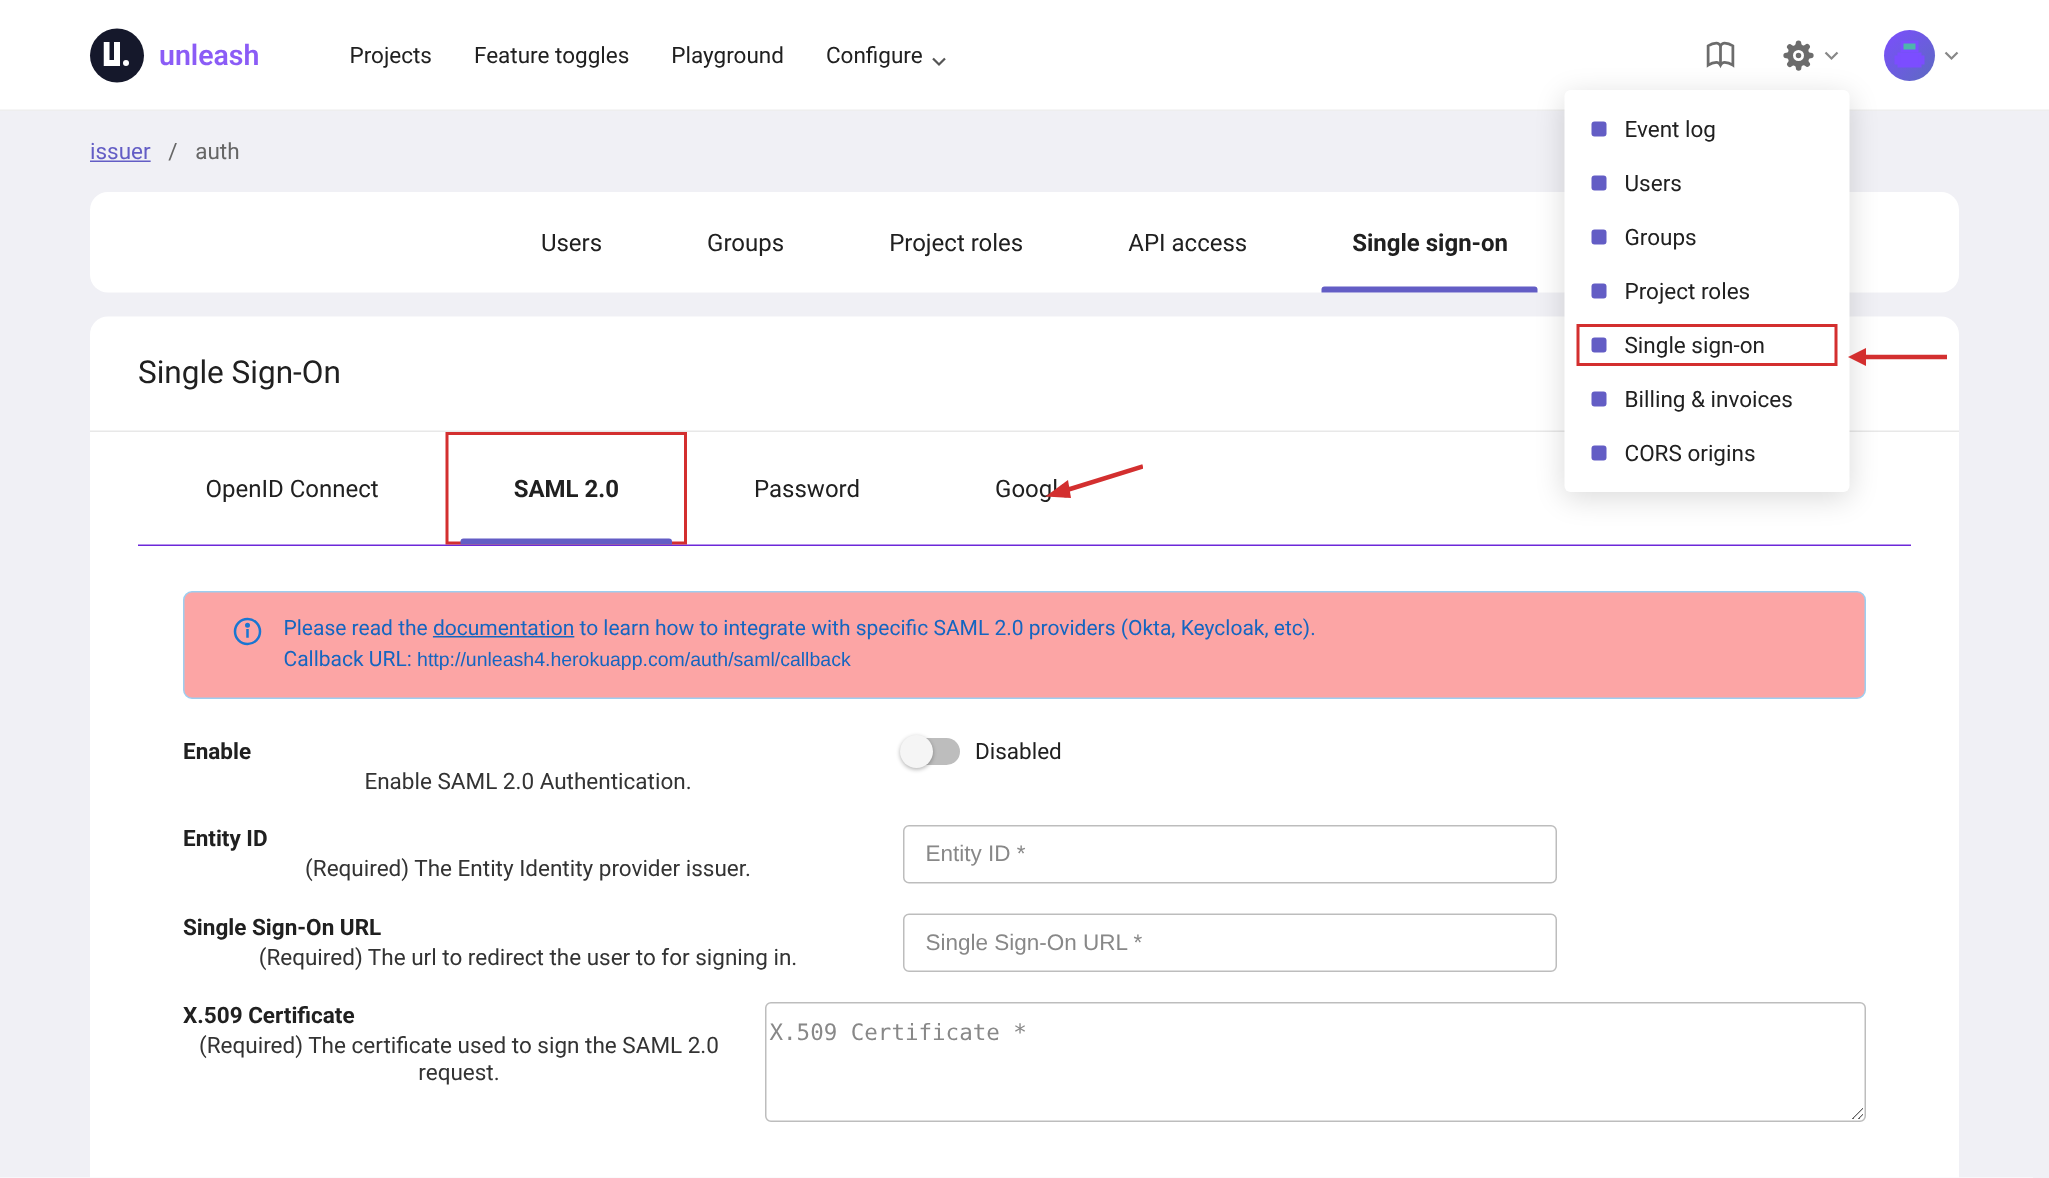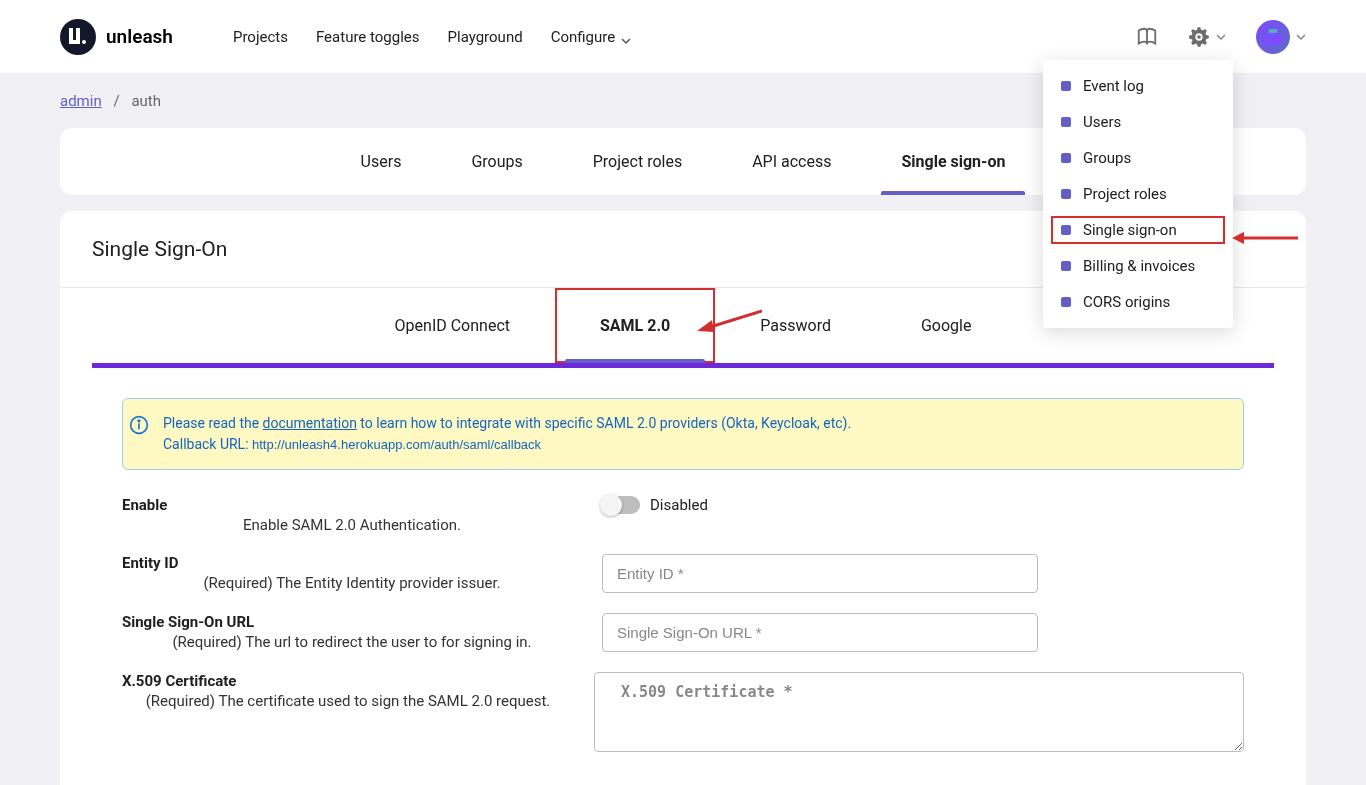--- a/index.html
+++ b/index.html
@@ -38,21 +38,21 @@
       display: flex;
       align-items: center;
       justify-content: center;
       color: #fff;
       font-weight: bold;
       font-size: 18px;
     }
     .logo-text {
       font-size: 19px;
       font-weight: 600;
-      color: #000000;
+      color: #8b5cf6;
     }
     .nav-items {
       display: flex;
       gap: 28px;
     }
     .nav-item {
       font-size: 15px;
       color: #202020;
       cursor: pointer;
       display: flex;
@@ -135,23 +135,23 @@
     .card-header {
       padding: 26px 32px;
       border-bottom: 1px solid #e8e8e8;
     }
     .card-title {
       font-size: 21px;
       font-weight: 400;
     }
     .sso-tabs {
       display: flex;
-      justify-content: center;
+      justify-content: flex-start;
       gap: 0;
-      border-bottom: 5px solid #6d28d9;
+      border-bottom: 1px solid #6d28d9;
       margin: 0 32px;
     }
     .sso-tab {
       padding: 28px 45px;
       font-size: 16px;
       cursor: pointer;
       position: relative;
     }
     .sso-tab.active {
       font-weight: 700;
@@ -167,24 +167,24 @@
       border-radius: 2px 2px 0 0;
     }
     .sso-tab.highlighted {
       outline: 2px solid #d32f2f;
       outline-offset: -2px;
     }
     .content {
       padding: 30px 62px;
     }
     .info-box {
-      background: #fef9c3;
+      background: #fca5a5;
       border: 1px solid #9dcef0;
       border-radius: 6px;
-      padding: 14px 6px;
+      padding: 14px 32px;
       display: flex;
       gap: 14px;
       align-items: flex-start;
       margin-bottom: 26px;
     }
     .info-icon {
       color: #1976d2;
       flex-shrink: 0;
       margin-top: 2px;
     }
@@ -255,28 +255,27 @@
       padding: 10px 14px;
       border: 1px solid #bdbdbd;
       border-radius: 4px;
       font-size: 15px;
       color: #1d4ed8;
     }
     .text-input::placeholder {
       color: #888;
     }
     .textarea-input {
-      width: 650px;
-      padding: 10px 26px;
+      width: 734px;
+      padding: 10px 2px;
       border: 1px solid #bdbdbd;
       border-radius: 4px;
       font-size: 15px;
       min-height: 80px;
       resize: vertical;
-      font-weight: bold;
     }
     .textarea-input::placeholder {
       color: #888;
     }
     .dropdown-menu {
       position: absolute;
       top: 60px;
       right: 133px;
       background: #fff;
       border-radius: 4px;
@@ -372,21 +371,21 @@
           </svg>
       </div>
       <svg width="10" height="10" viewBox="0 0 10 10">
           <path d="M1 3 L5 7 L9 3" stroke="#888" stroke-width="1.5" fill="none"></path>
         </svg>
     </div>
   </div>
 </div>
 
 <div class="breadcrumb">
-  <a href="#">admin</a>
+  <a href="#">issuer</a>
   <span class="breadcrumb-sep">/</span>
   <span class="breadcrumb-current">auth</span>
 </div>
 
 <div class="container">
   <div class="admin-tabs">
     <div class="admin-tab">Users</div>
     <div class="admin-tab">Groups</div>
     <div class="admin-tab">Project roles</div>
     <div class="admin-tab">API access</div>

